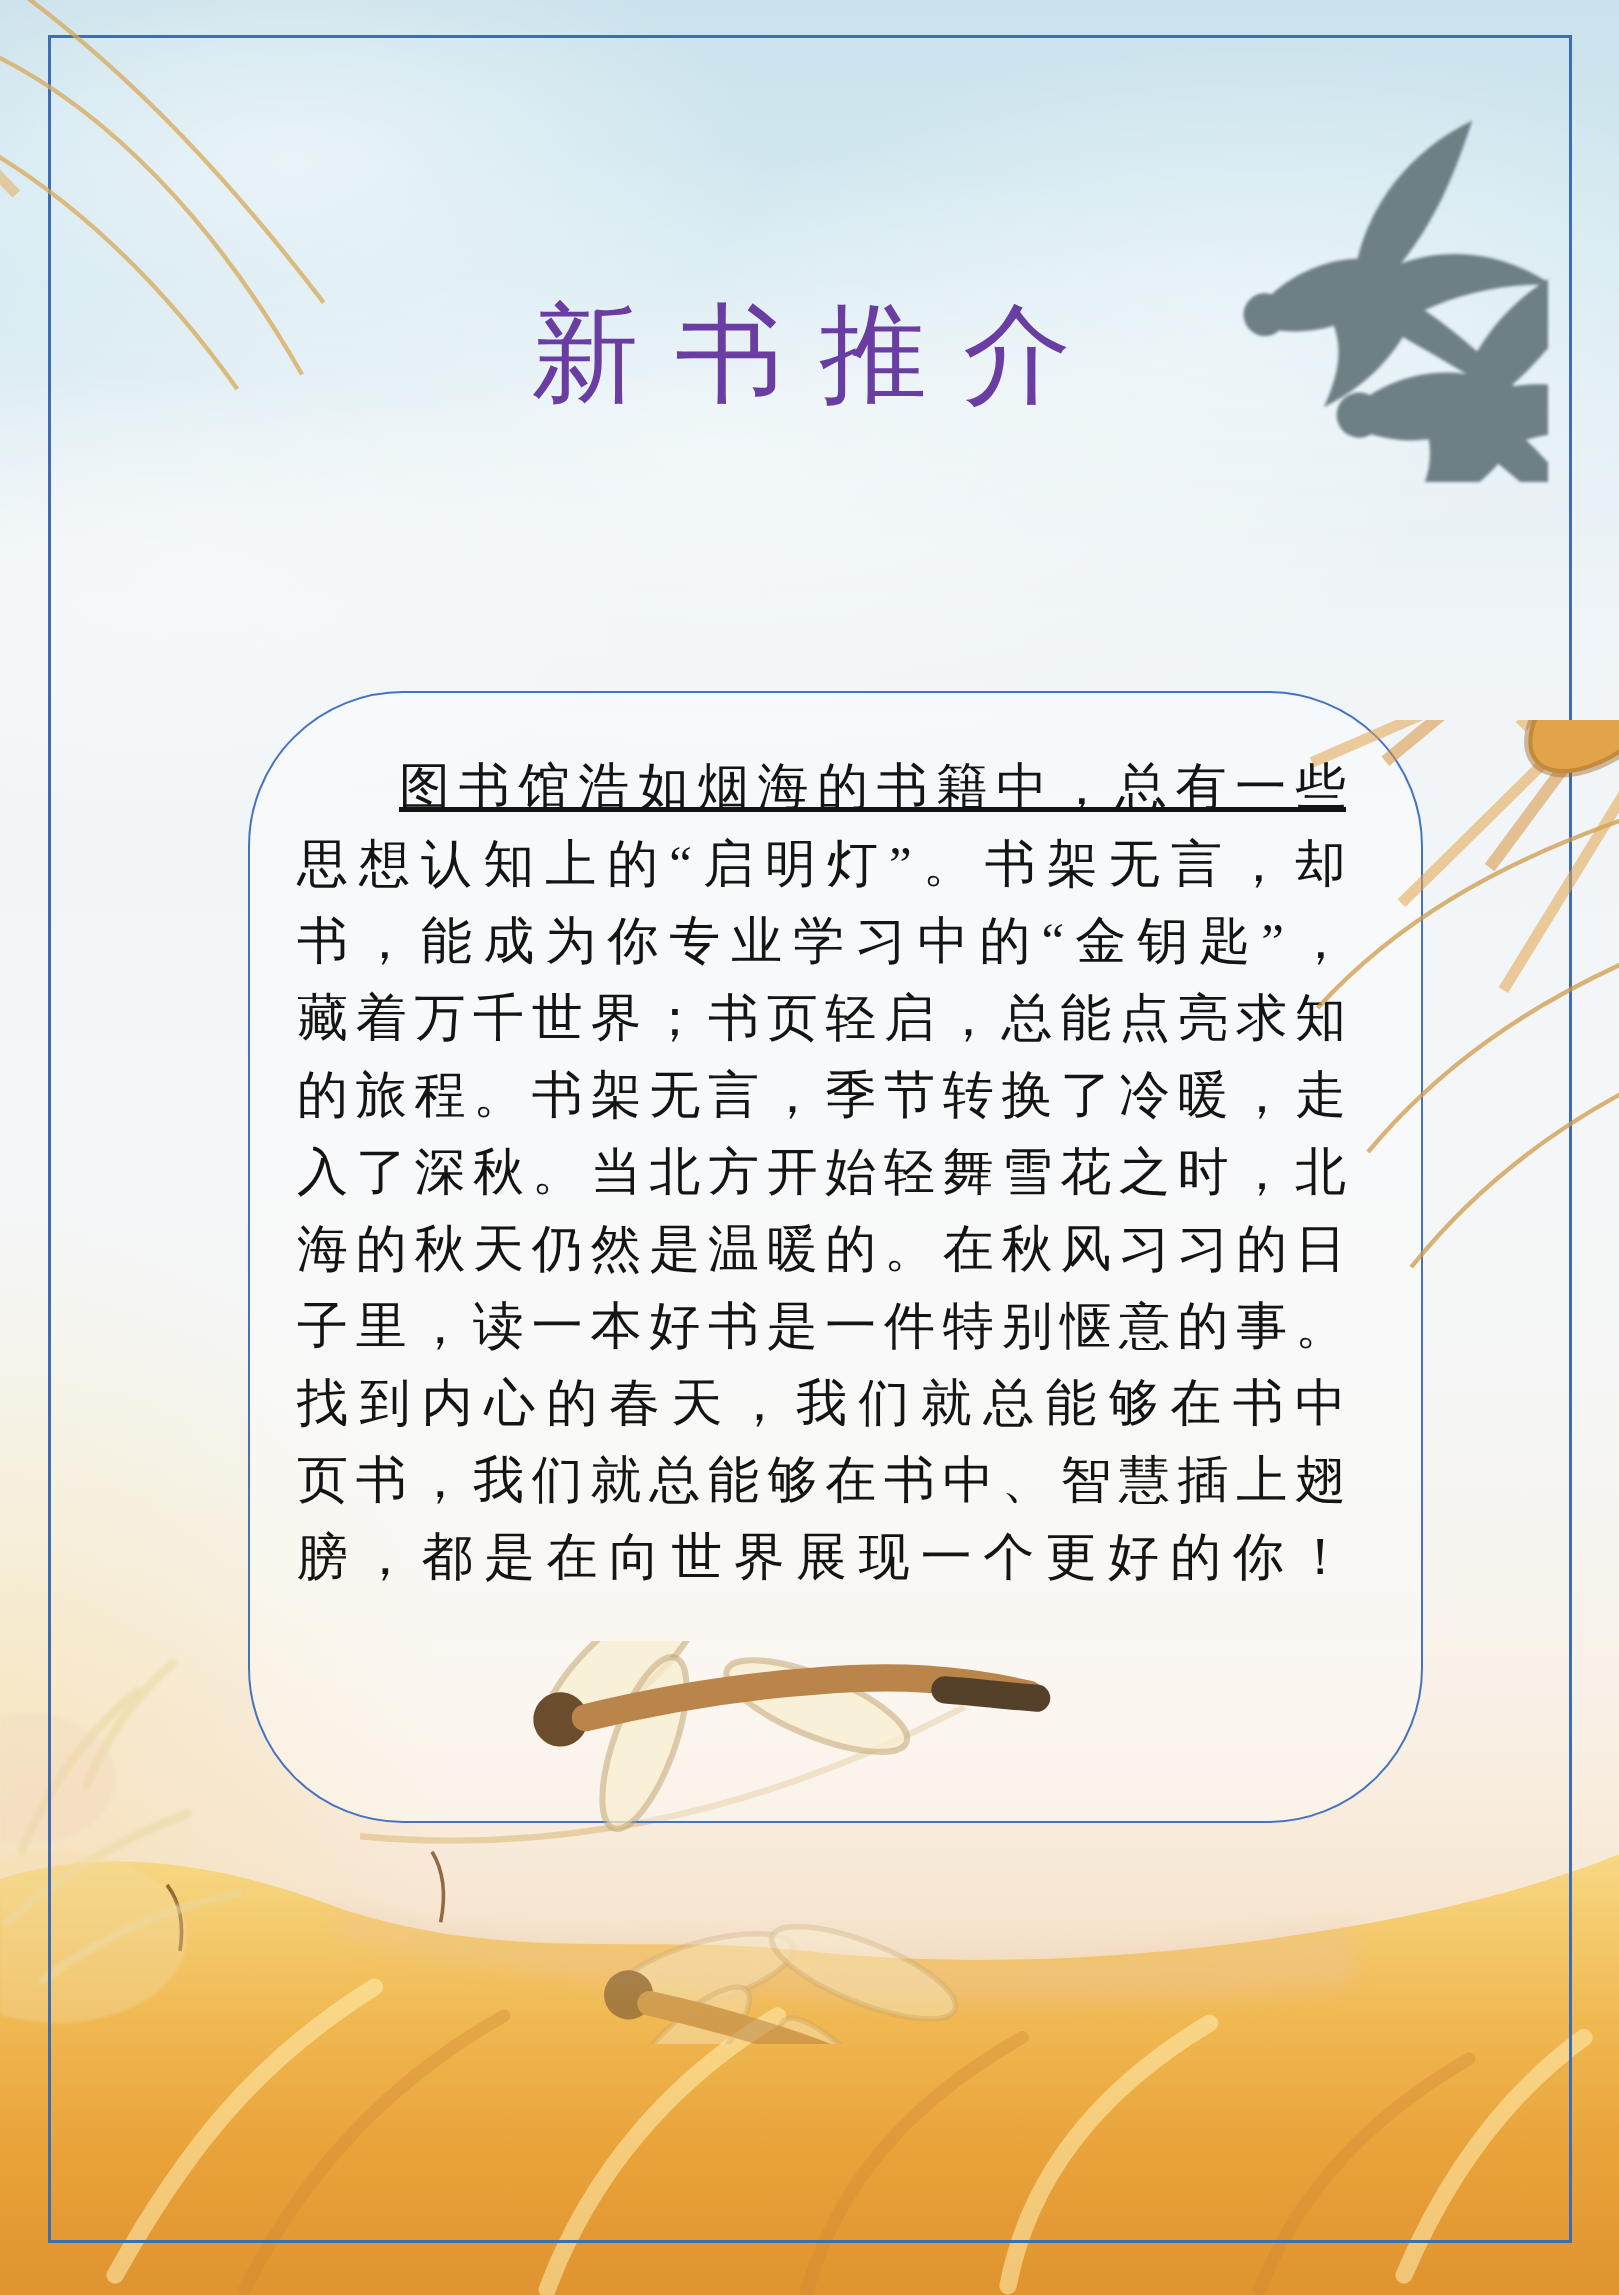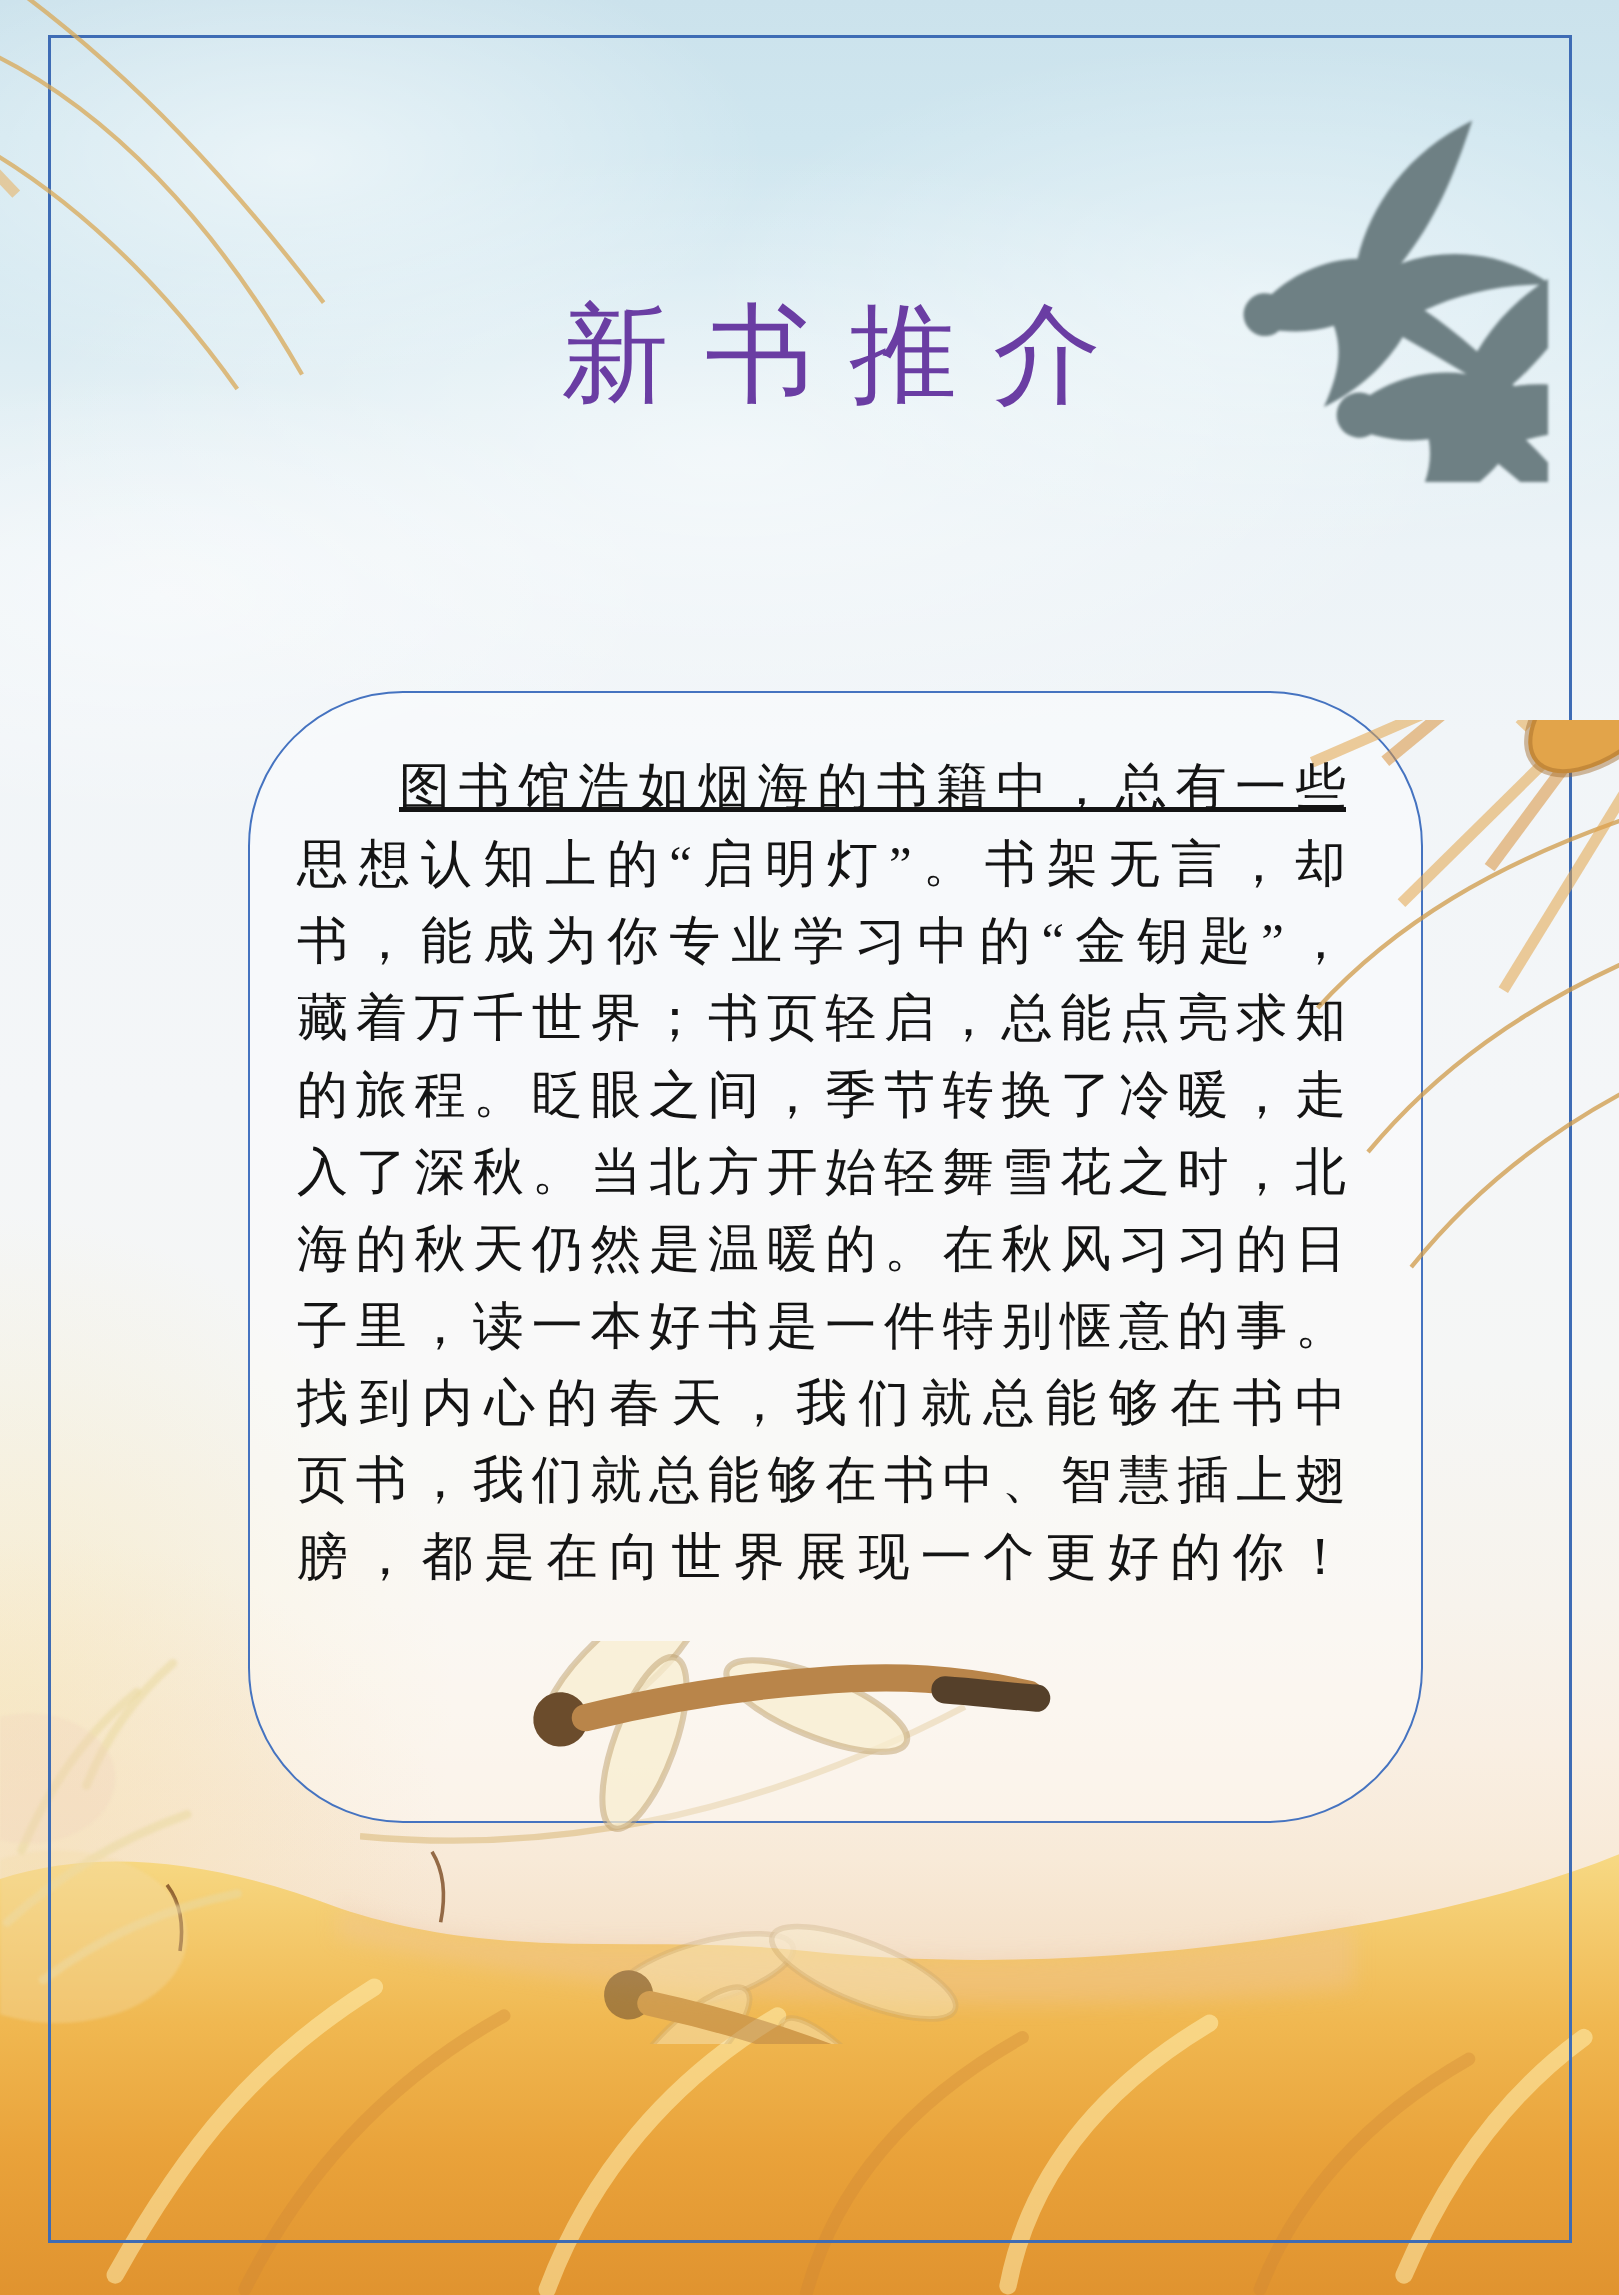--- a/index.html
+++ b/index.html
@@ -33,21 +33,20 @@
     position:absolute;left:48px;top:35px;width:1524px;height:2208px;
     border:3.6px solid var(--frame-border,#3e6cb5);
     box-sizing:border-box;
   }
   
   .title{
     position:absolute;left:531px;top:301px;
     font-size:108px;line-height:108px;letter-spacing:36px;
     color:var(--title,#6a3da3);
     white-space:nowrap;
-    margin-left:30px;
   }
   
   .card{
     position:absolute;left:248px;top:691px;width:1175px;height:1132px;
     border:2.9px solid var(--box-border,#4573c0);
     border-radius:155px;
     box-sizing:border-box;
     background:rgba(255,255,255,.38);
   }
   .intro{
@@ -185,21 +184,21 @@
   </svg>
 
   <div class="frame"></div>
 
   <div class="card"></div>
   <div class="intro">
       <div class="line">图书馆浩如烟海的书籍中，总有一些</div>
       <div class="line">思想认知上的“启明灯”。书架无言，却</div>
       <div class="line">书，能成为你专业学习中的“金钥匙”，</div>
       <div class="line">藏着万千世界；书页轻启，总能点亮求知</div>
-      <div class="line">的旅程。眨眼之间，季节转换了冷暖，走</div>
+      <div class="line">的旅程。书架无言，季节转换了冷暖，走</div>
       <div class="line">入了深秋。当北方开始轻舞雪花之时，北</div>
       <div class="line">海的秋天仍然是温暖的。在秋风习习的日</div>
       <div class="line">子里，读一本好书是一件特别惬意的事。</div>
       <div class="line">找到内心的春天，我们就总能够在书中</div>
       <div class="line">页书，我们就总能够在书中、智慧插上翅</div>
       <div class="line">膀，都是在向世界展现一个更好的你！</div>
     </div>
 
   <div class="title">新书推介</div>
 

